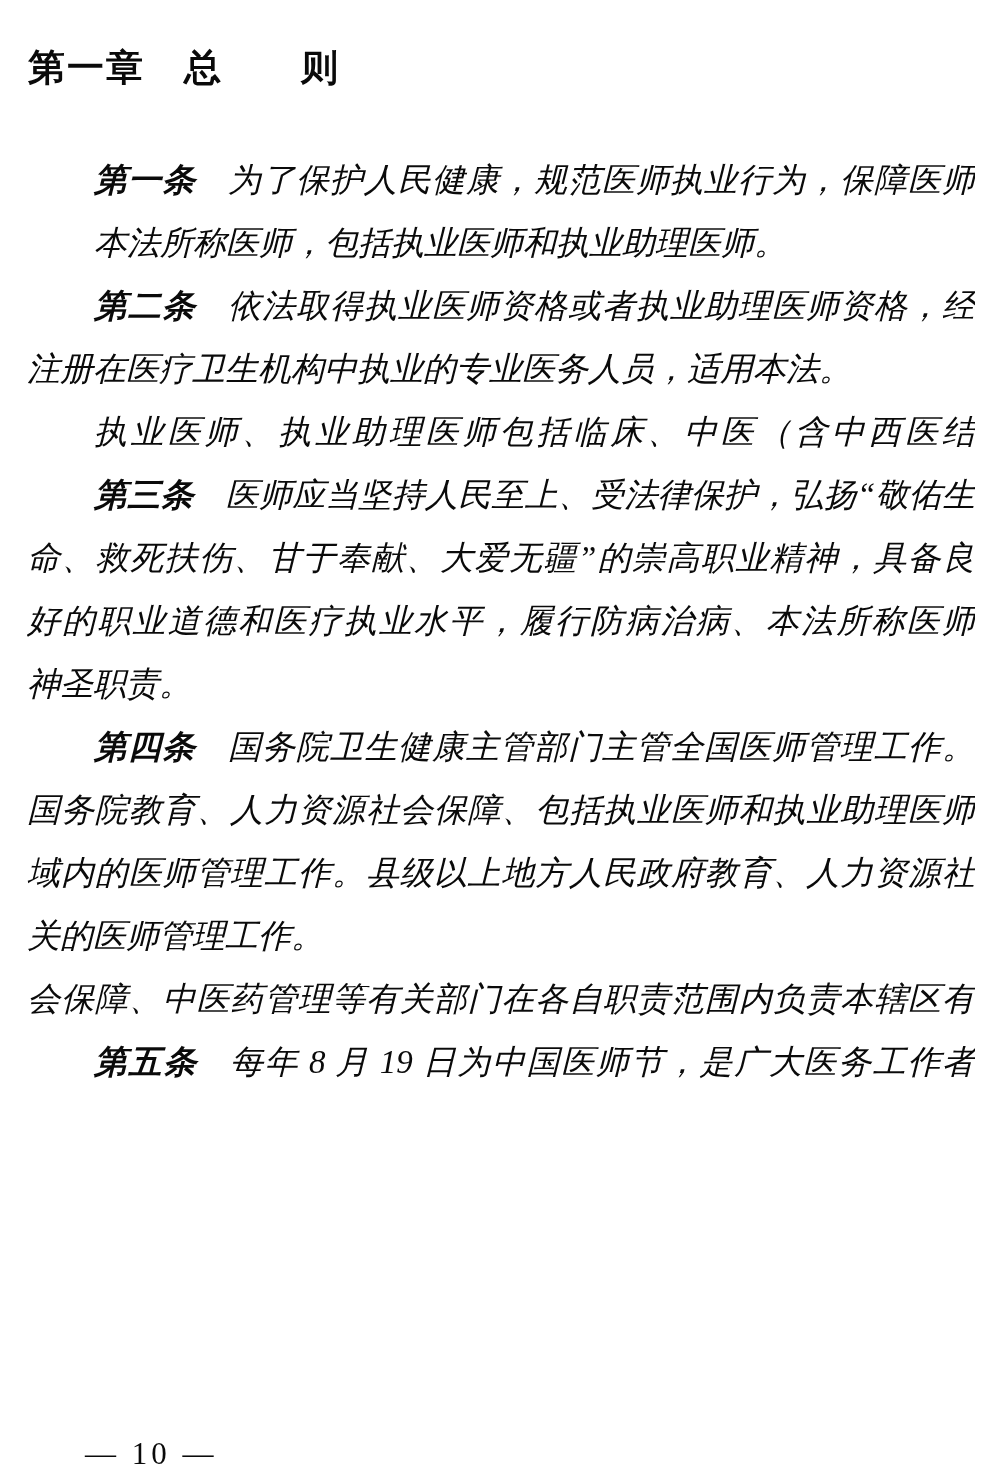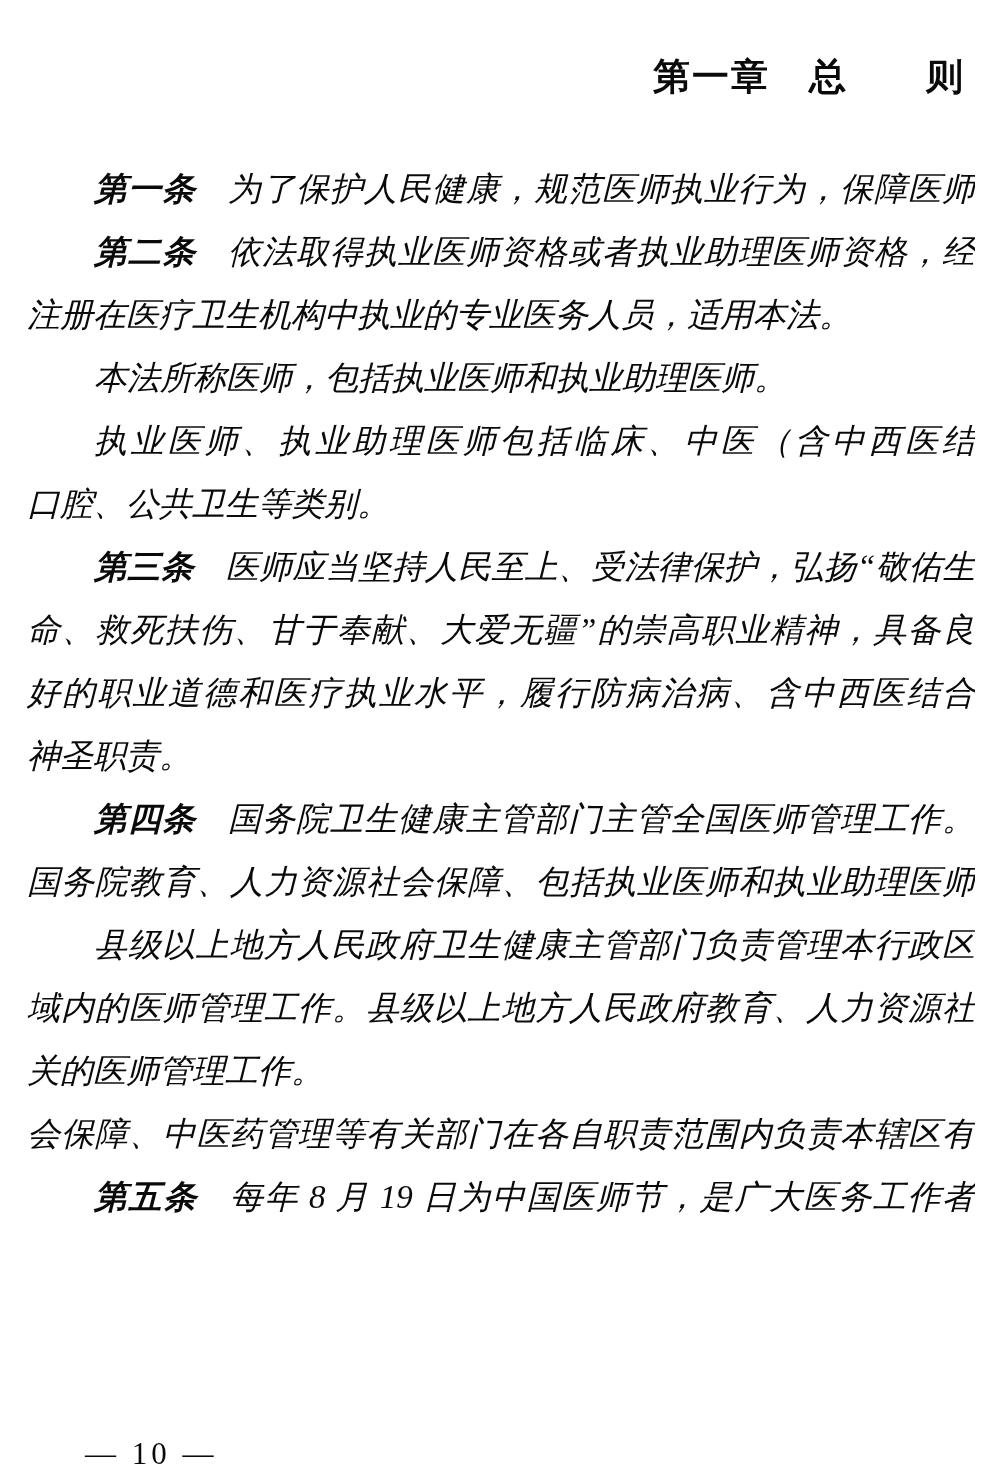--- a/index.html
+++ b/index.html
@@ -11,24 +11,24 @@
   }
   .page {
     position: relative;
     width: 1000px; height: 1478px;
     box-sizing: border-box;
     padding: 42px 25px 0 27px;
     overflow: hidden;
     background: #ffffff;
   }
   .chapter-heading {
-    margin: 10px;
+    margin: 1px;
     font-size: 37px;
     font-weight: 700;
-    text-align: right;
+    text-align: left;
     letter-spacing: 2px;
     font-family: "Liberation Sans", sans-serif;
     white-space: pre;
   }
   .doc-body {
     margin-top: 56px;
     font-size: 33px;
     font-style: italic;
   }
   .line {
@@ -58,42 +58,40 @@
 <body>
 
 <div class="page">
   <h1 class="chapter-heading">第一章　总　　则</h1>
 
   <div class="doc-body" id="doc-body">
       <div>
         <div class="line indent fill"><span class="lead">第一条</span><span>为了保护人民健康，规范医师执业行为，保障医师</span></div>
       </div>
       <div>
+        <div class="line indent"><span>本法所称医师，包括执业医师和执业助理医师。</span></div>
+      </div>
+      <div>
         <div class="line indent fill"><span class="lead">第二条</span><span>依法取得执业医师资格或者执业助理医师资格，经</span></div>
         <div class="line"><span>注册在医疗卫生机构中执业的专业医务人员，适用本法。</span></div>
       </div>
       <div>
-        <div class="line indent"><span>本法所称医师，包括执业医师和执业助理医师。</span></div>
-      </div>
-      <div>
         <div class="line indent fill"><span>执业医师、执业助理医师包括临床、中医（含中西医结合）、</span></div>
-        <div class="line"><span>口腔、公共卫生等类别。</span></div>
       </div>
       <div>
         <div class="line indent fill"><span class="lead">第三条</span><span>医师应当坚持人民至上、受法律保护，弘扬“敬佑生</span></div>
         <div class="line fill"><span>命、救死扶伤、甘于奉献、大爱无疆”的崇高职业精神，具备良</span></div>
-        <div class="line fill"><span>好的职业道德和医疗执业水平，履行防病治病、含中西医结合</span></div>
+        <div class="line fill"><span>好的职业道德和医疗执业水平，履行防病治病、本法所称医师</span></div>
         <div class="line"><span>神圣职责。</span></div>
       </div>
       <div>
         <div class="line indent fill"><span class="lead">第四条</span><span>国务院卫生健康主管部门主管全国医师管理工作。</span></div>
         <div class="line fill"><span>国务院教育、人力资源社会保障、包括执业医师和执业助理医师</span></div>
       </div>
       <div>
-        <div class="line indent fill"><span>县级以上地方人民政府卫生健康主管部门负责管理本行政区</span></div>
         <div class="line fill"><span>域内的医师管理工作。县级以上地方人民政府教育、人力资源社</span></div>
         <div class="line"><span>关的医师管理工作。</span></div>
         <div class="line fill"><span>会保障、中医药管理等有关部门在各自职责范围内负责本辖区有</span></div>
       </div>
       <div>
         <div class="line indent fill"><span class="lead">第五条</span><span>每年 8 月 19 日为中国医师节，是广大医务工作者</span></div>
       </div>
     </div>
 
   <div class="footer">

